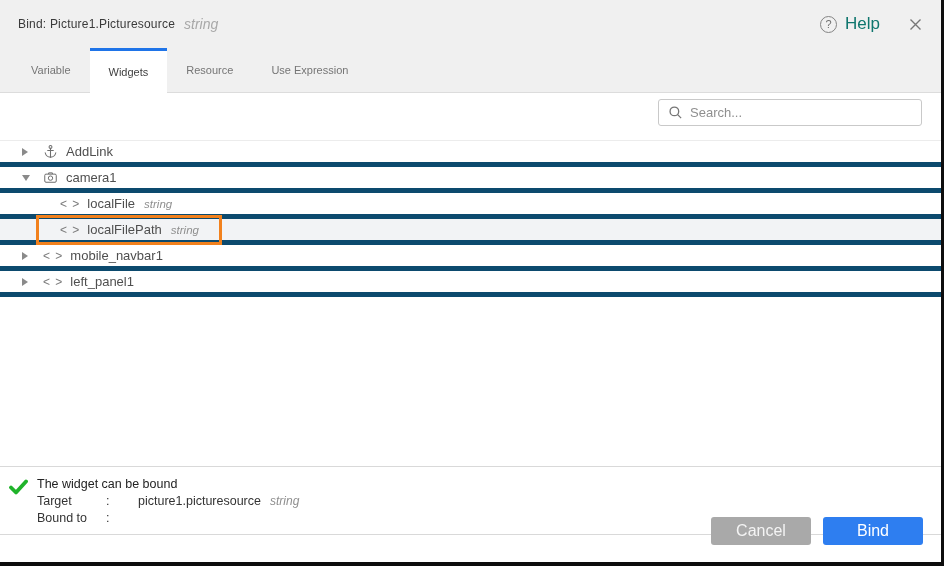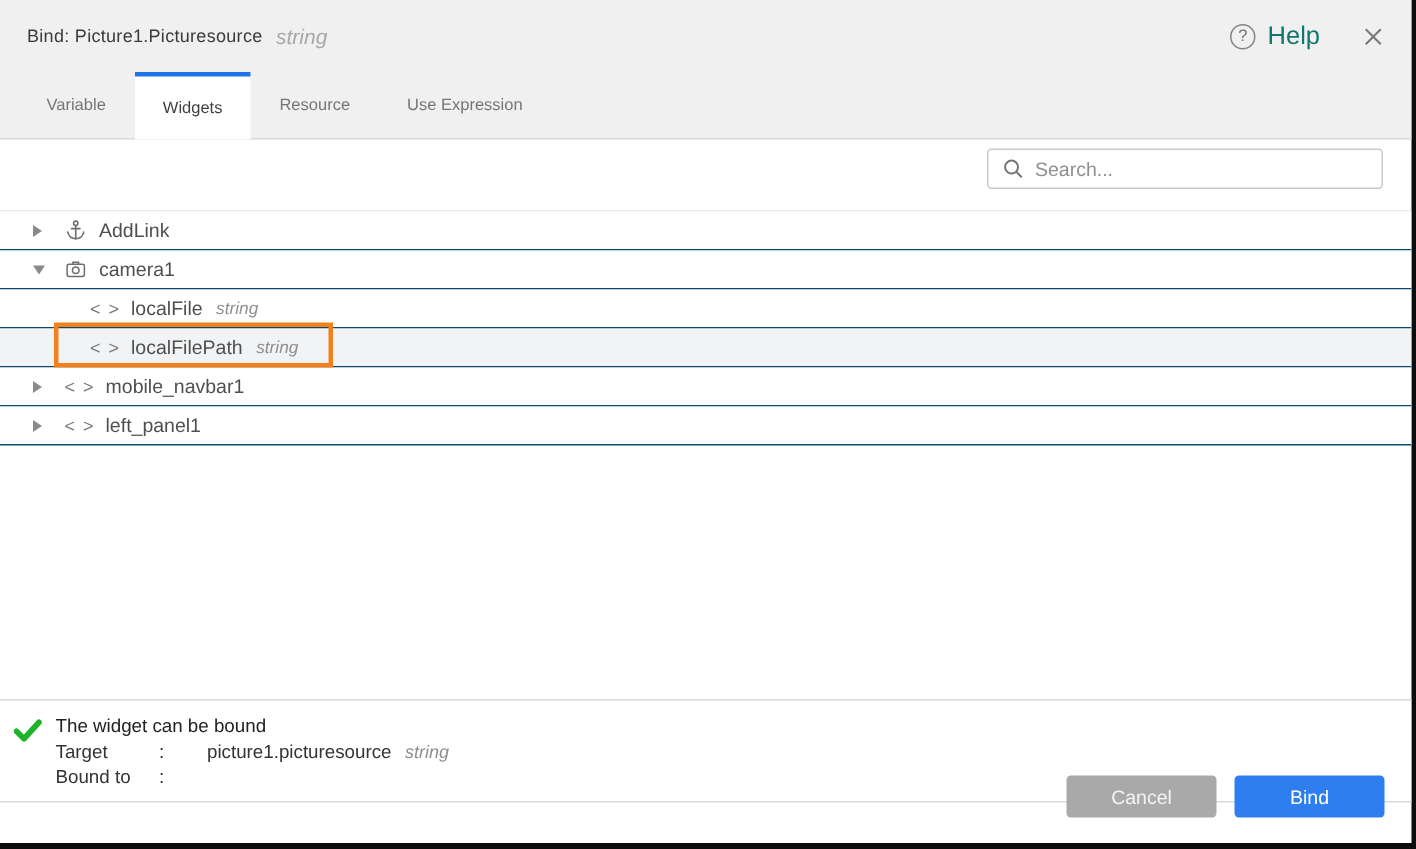--- a/index.html
+++ b/index.html
@@ -51,21 +51,21 @@
   }
   .search-box input {
     border:none; outline:none; flex:1; font-size:13px; color:#444;
     font-family:"Liberation Sans", sans-serif; margin-left:7px; background:transparent;
   }
   .search-box input::placeholder { color:#8f8f8f; }
 
   
   .tree { position:absolute; top:140px; left:0; right:0; border-top:1px solid #ececec; }
   .tree-row {
-    height:26px; display:flex; align-items:center; border-bottom:1px solid #0c4a6e;
+    height:26px; display:flex; align-items:center; border-bottom:5px solid #0c4a6e;
     font-size:13px; color:#4f4f4f; padding-left:22px; cursor:pointer; background:#fff;text-align:right;
   }
   .tree-row.child { padding-left:60px; }
   .tree-row.selected { background:#f2f3f5; }
   .expander { width:12px; margin-right:9px; display:flex; align-items:center; }
   .tri-right {
     width:0; height:0; border-top:4.5px solid transparent;
     border-bottom:4.5px solid transparent; border-left:6px solid #8a8a8a;
   }
   .tri-down {
@@ -90,21 +90,21 @@
   .status-check { margin-top:3px; }
   .status-text { margin-left:9px; font-size:12.5px; color:#222; }
   .status-message { line-height:17px; }
   .status-grid { display:grid; grid-template-columns:69px 32px auto; line-height:16.5px; }
   .status-grid .cell { color:#333; }
   .status-val-type { font-size:12px; font-style:italic; color:#8f8f8f; margin-left:9px; }
 
   
   .btn {
     position:absolute; top:517px; width:100px; height:28px; border:none;
-    border-radius:3px; font-size:13px; font-family:"Liberation Sans", sans-serif;
+    border-radius:3px; font-size:16px; font-family:"Liberation Sans", sans-serif;
     cursor:pointer; color:#fff;
   }
   .btn-cancel { left:711px; background:#a9a9a9; color:#f4f4f4; }
   .btn-bind { left:823px; background:#2e7ef0; }
 
   svg { display:block; }
 </style>
 </head>
 <body>
 

